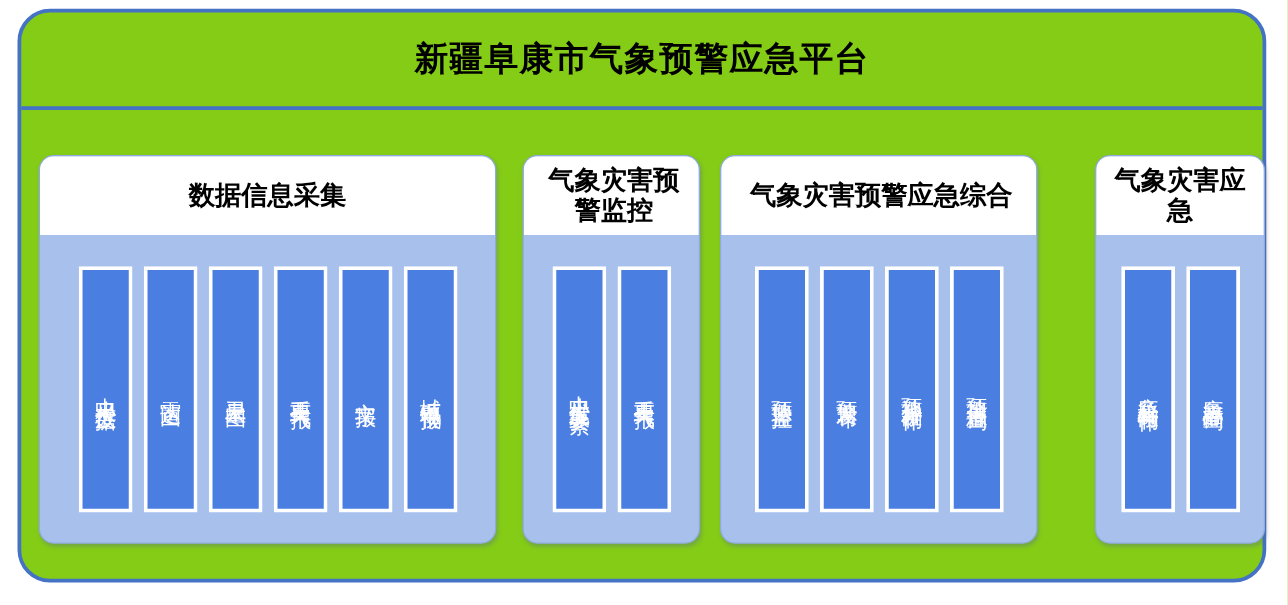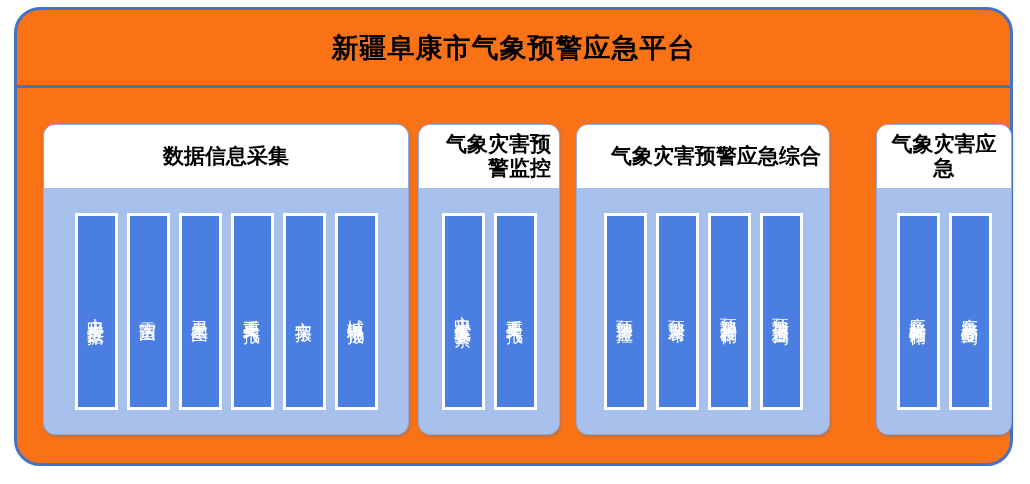--- a/index.html
+++ b/index.html
@@ -17,21 +17,21 @@
   
   #platform-frame {
     position: absolute;
     left: 14px;
     top: 7px;
     width: 999px;
     height: 459px;
     box-sizing: border-box;
     border: 3px solid #4472C4;
     border-radius: 26px;
-    background: #f97316;
+    background: #84cc16;
   }
 
   #platform-title-bar {
     position: absolute;
     left: 0;
     top: 0;
     width: 100%;
     height: 78px;
     box-sizing: border-box;
     border-bottom: 3px solid #4472C4;
@@ -79,21 +79,21 @@
 
   .group-header-text {
     font-size: 21px;
     font-weight: bold;
     color: #000000;
     line-height: 1.12;
     width: 100%;
   }
 
   .group-header.center .group-header-text { text-align: center; }
-  .group-header.left   .group-header-text { text-align: right; padding-left: 4px; }
+  .group-header.left   .group-header-text { text-align: center; padding-left: 4px; }
 
   .group-body {
     position: absolute;
     left: 0;
     right: 0;
     top: 63px;
     bottom: 0;
     display: flex;
     align-items: center;
     justify-content: center;
@@ -127,21 +127,21 @@
 </head>
 <body>
 
 <div id="platform-frame">
 
   <div id="platform-title-bar">
     <div id="platform-title">新疆阜康市气象预警应急平台</div>
   </div>
 
   <div id="groups-row">
-      <div class="group-panel" style="left: 26px; width: 366px; height: 311px;">
+      <div class="group-panel" style="left: 14px; width: 366px; height: 311px;">
         <div class="group-header center">
           <div class="group-header-text">数据信息采集</div>
         </div>
         <div class="group-body">
           <div class="leaf-box">
             <div class="leaf-text">中小尺度数据</div>
           </div>
           <div class="leaf-box">
             <div class="leaf-text">雷达图</div>
           </div>

